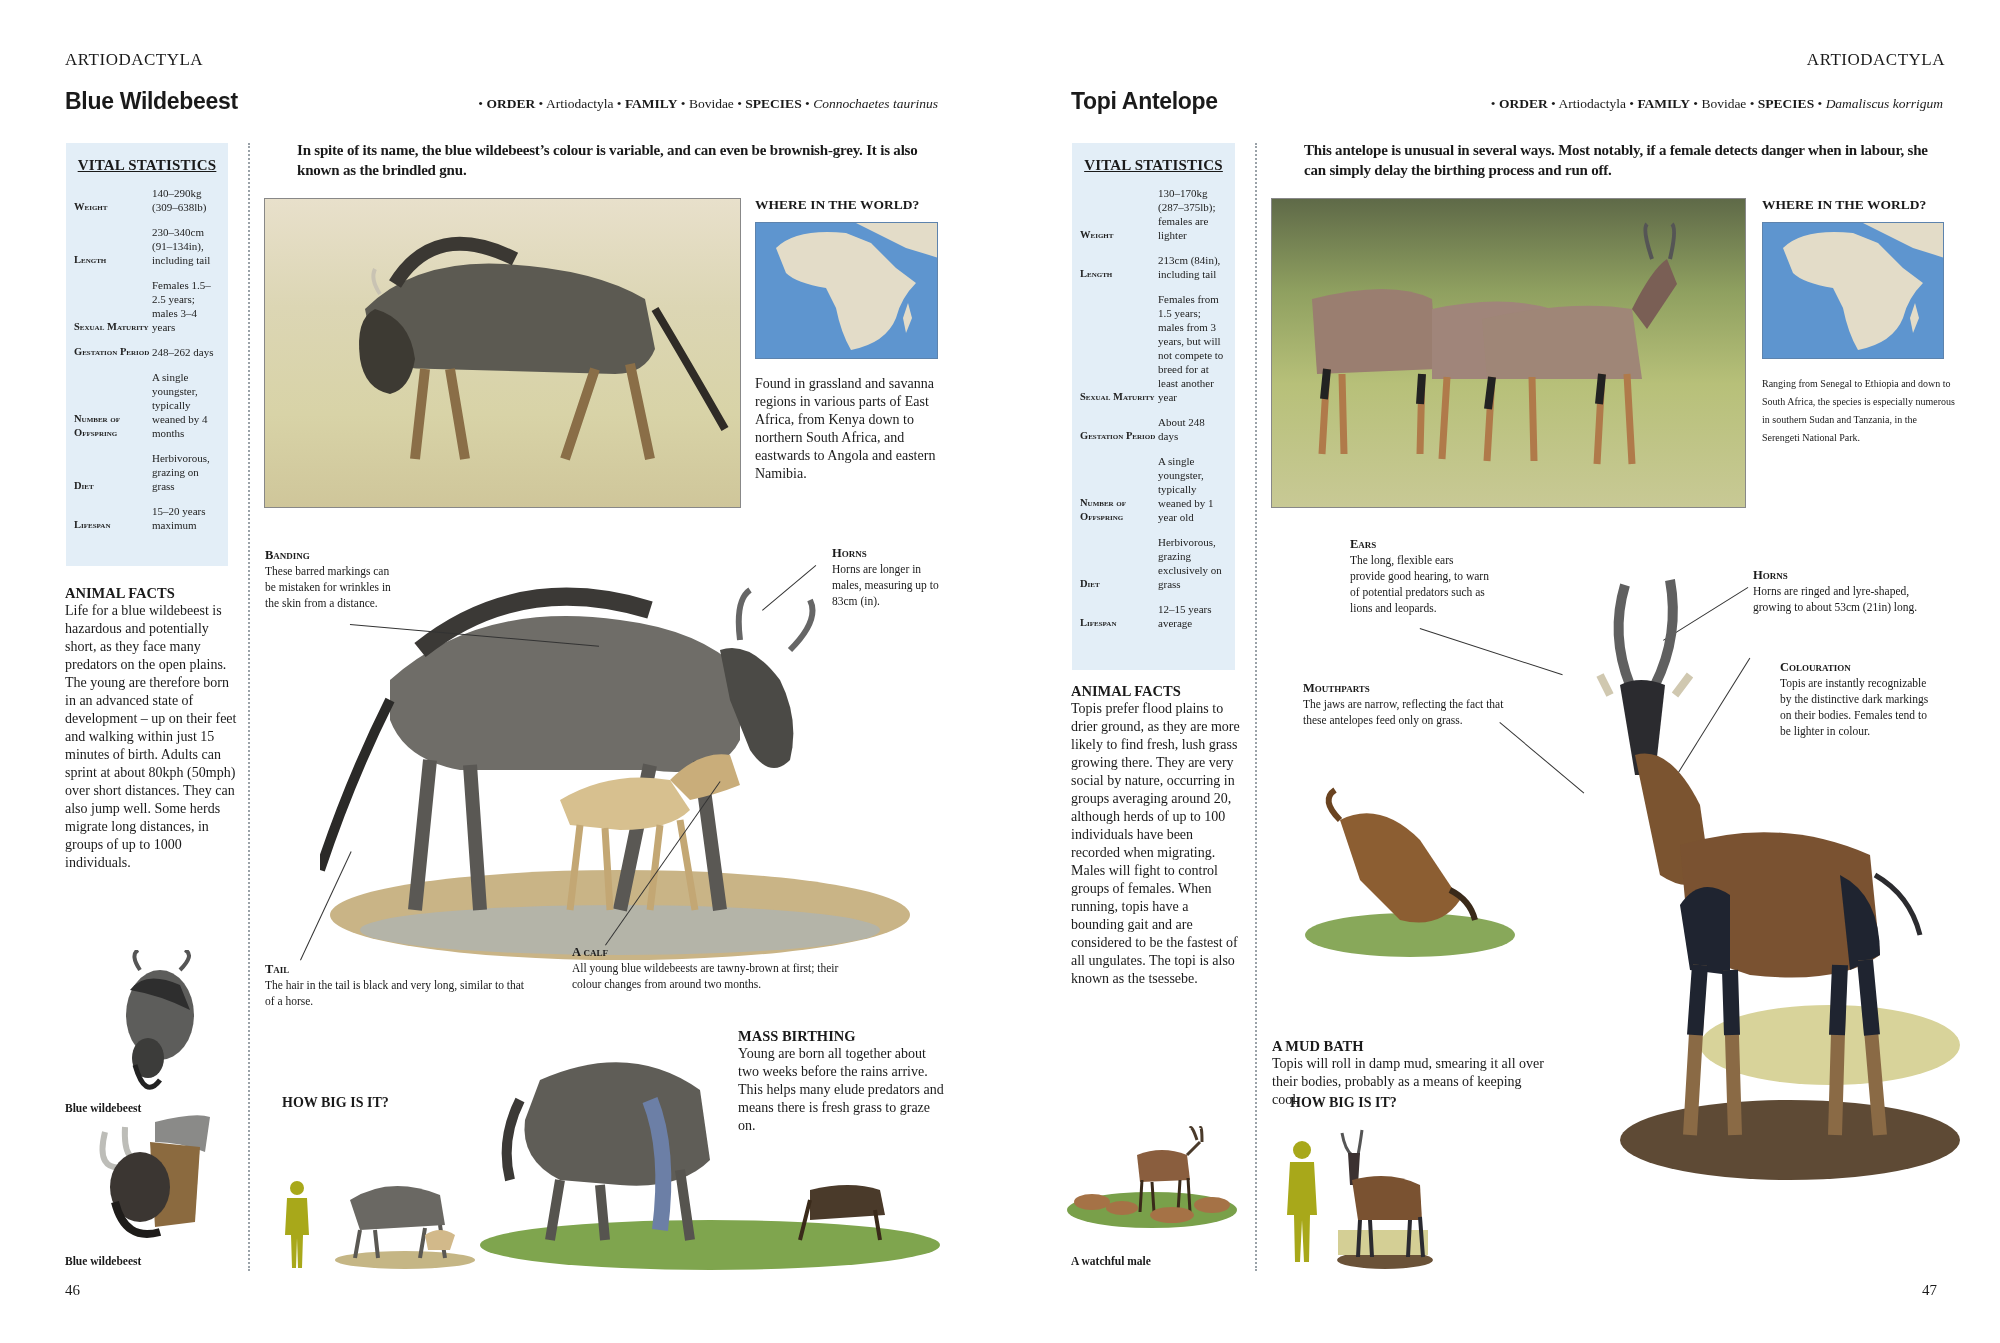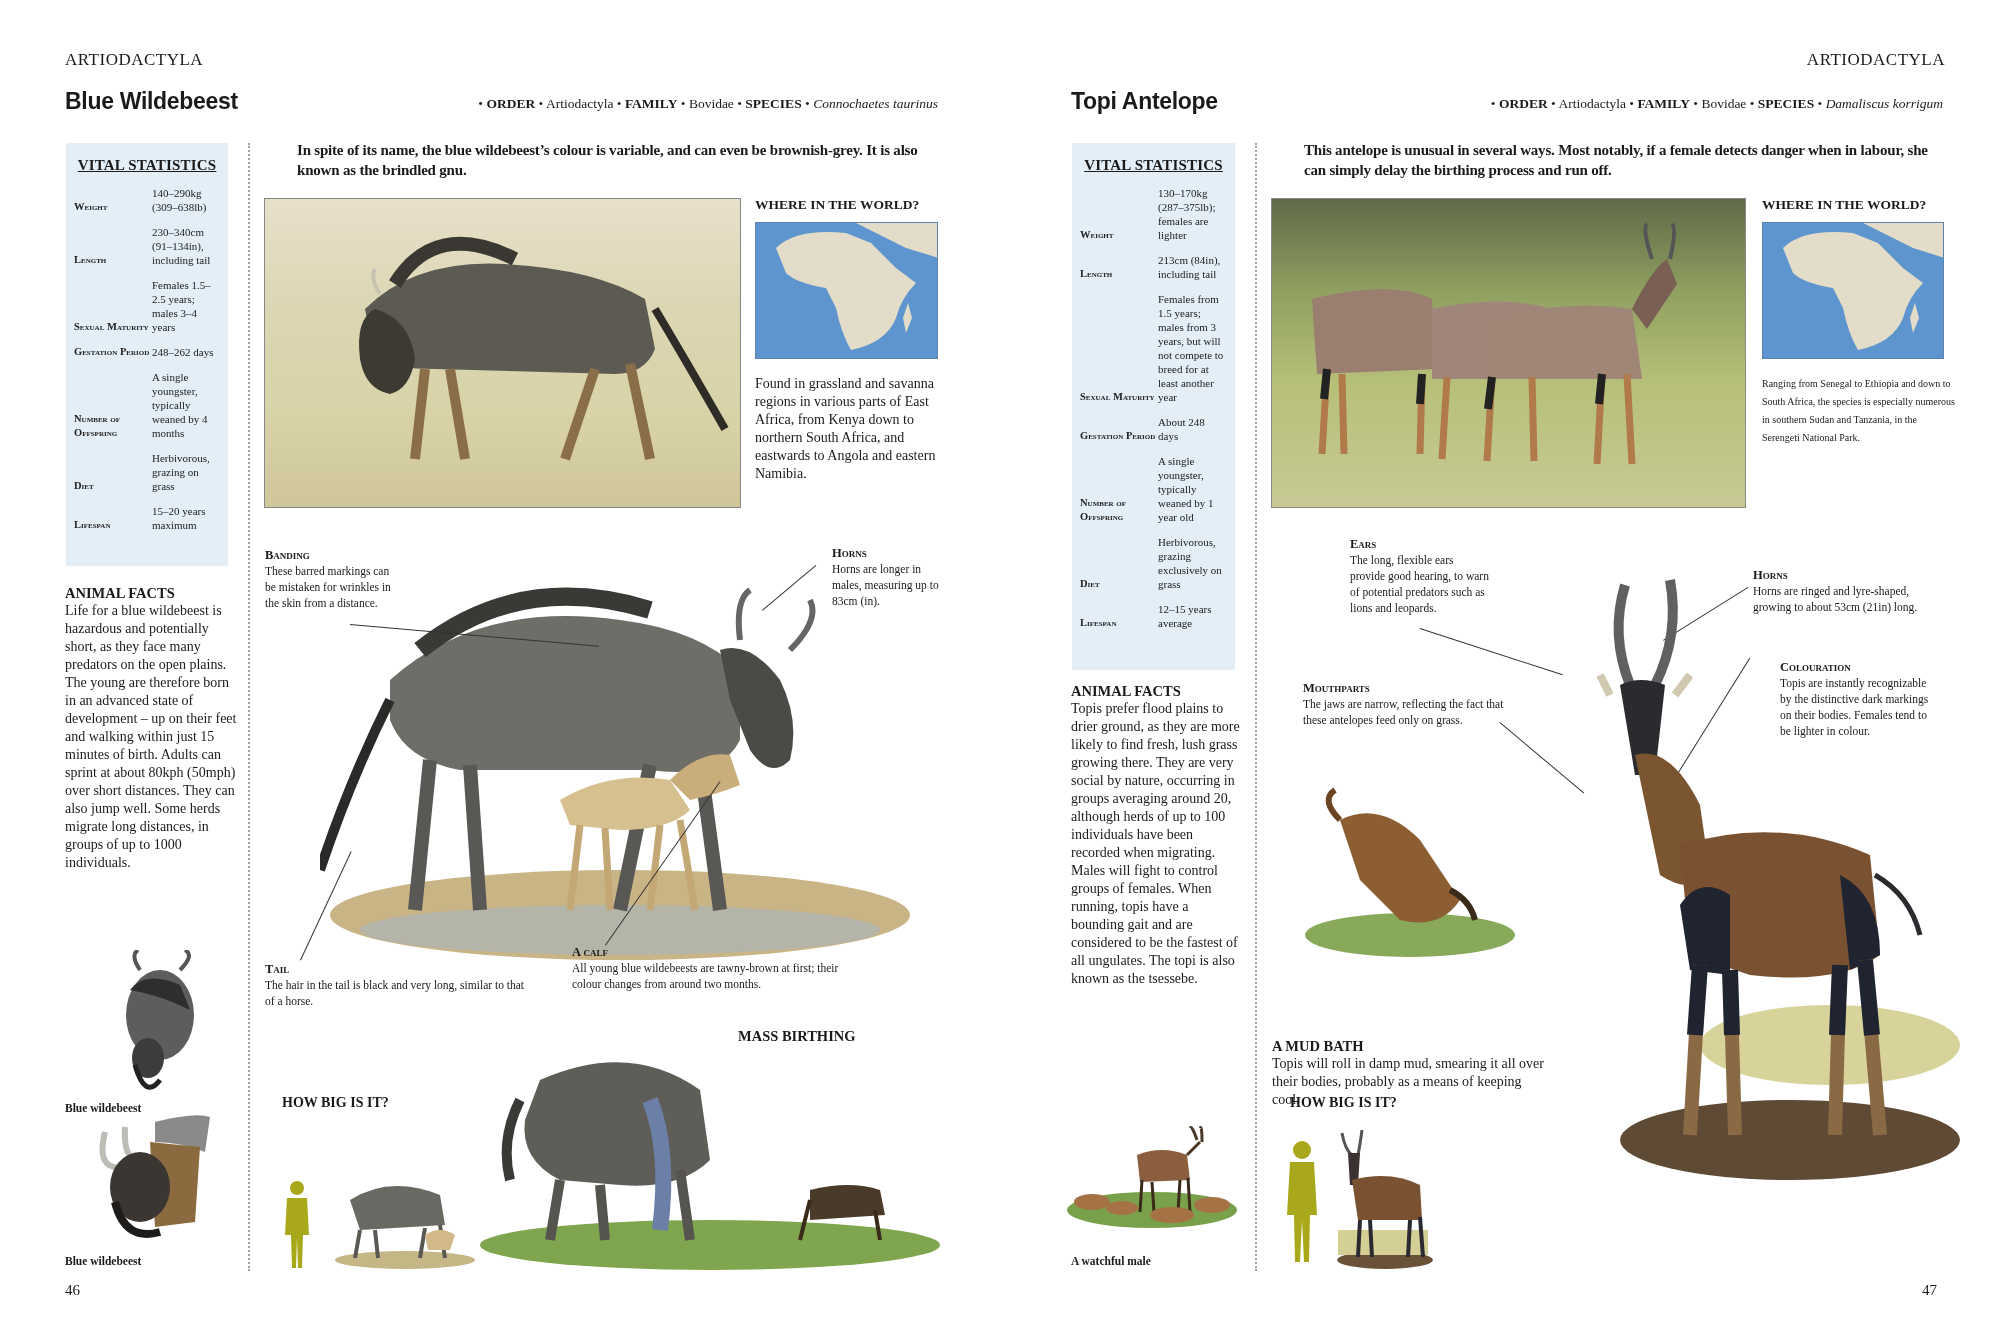--- a/index.html
+++ b/index.html
@@ -162,20 +162,21 @@
     <div class="callout-head">Tail</div>
     <div class="callout-text">The hair in the tail is black and very long, similar to that of a horse.</div>
   </div>
   <div class="abs" style="left:572px; top:945px; width:290px;">
     <div class="callout-head">A calf</div>
     <div class="callout-text">All young blue wildebeests are tawny-brown at first; their colour changes from around two months.</div>
   </div>
 
   <div class="abs" style="left:738px; top:1028px; width:210px;">
     <div class="section-head">MASS BIRTHING</div>
+    <div class="body-text" style="font-size:14px;">Young are born all together about two weeks before the rains arrive. This helps many elude predators and means there is fresh grass to graze on.</div>
   </div>
 
   <div class="abs" style="left:480px; top:1040px; width:470px; height:230px;">
     <svg width="470" height="230" viewBox="0 0 470 230">
       <ellipse cx="230" cy="205" rx="230" ry="25" fill="#7fa54e"></ellipse>
       <path d="M60 40 Q150 0 220 50 L230 120 Q200 150 140 145 L80 140 Q40 120 45 80Z" fill="#5f5d57"></path>
       <path d="M40 60 Q20 100 30 140" stroke="#3b3936" stroke-width="10" fill="none"></path>
       <path d="M170 60 Q190 110 180 190" stroke="#6c7fa6" stroke-width="16" fill="none"></path>
       <path d="M80 140 L70 200 M120 145 L125 200 M200 130 L210 200" stroke="#56544f" stroke-width="10" fill="none"></path>
       <path d="M330 150 Q370 140 400 150 L405 175 L330 180Z" fill="#4a3a2a"></path>

